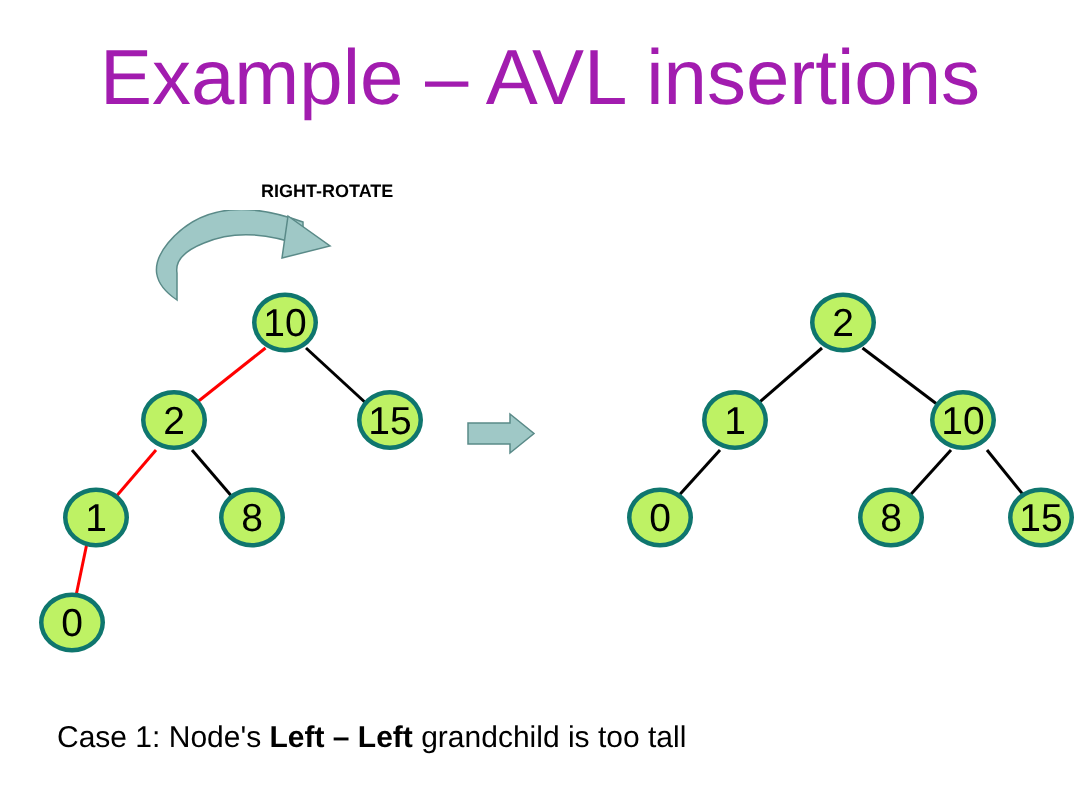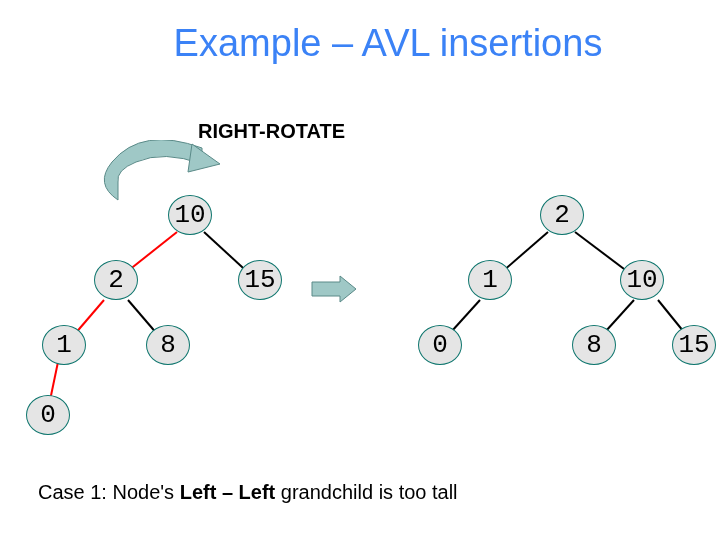--- a/index.html
+++ b/index.html
@@ -9,56 +9,54 @@
       background: #ffffff;
       font-family: Arial, Helvetica, sans-serif;
       position: relative;
       overflow: hidden;
     }
     .title {
       position: absolute;
       top: 22px;
       left: 50%;
       transform: translateX(-50%);
-      font-size: 38px;
-      color: #3b82f6;
+      font-size: 52px;
+      color: #a21caf;
       white-space: nowrap;
-      margin-left: 28px;
     }
     .rotate-label {
       position: absolute;
       top: 120px;
-      left: 198px;
-      font-size: 20px;
+      left: 174px;
+      font-size: 12px;
       font-weight: bold;
       color: #000;
     }
     .caption {
       position: absolute;
       bottom: 36px;
       left: 38px;
       font-size: 20px;
       color: #000;
     }
     .caption .bold { font-weight: bold; }
     
     .node {
       position: absolute;
       width: 44px;
       height: 40px;
-      border: 1px solid #0f766e;
+      border: 3px solid #0f766e;
       border-radius: 50%;
-      background: #e5e5e5;
+      background: #bef264;
       display: flex;
       align-items: center;
       justify-content: center;
       font-size: 26px;
       color: #000;
       z-index: 5;
-      font-family: Liberation Mono, monospace;
     }
     
     svg.edges {
       position: absolute;
       top: 0; left: 0;
       width: 720px; height: 540px;
       z-index: 1;
       pointer-events: none;
     }
     

